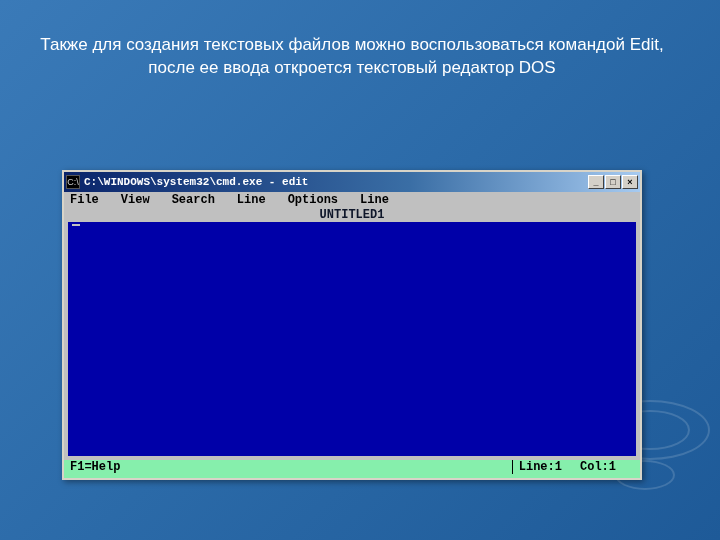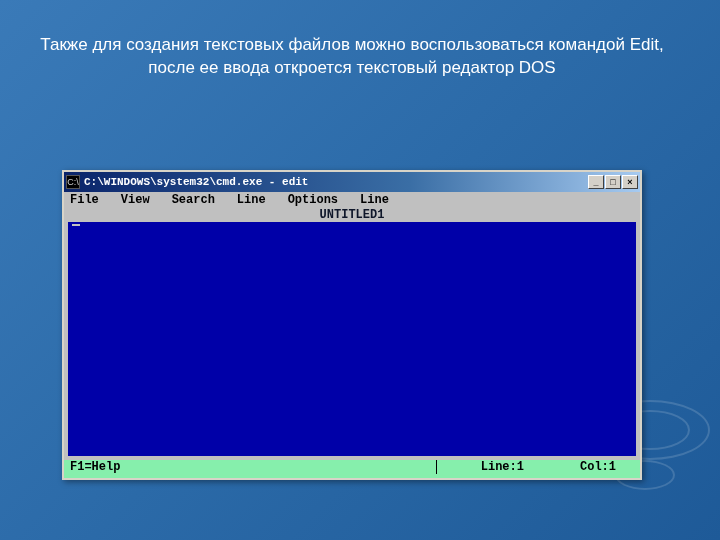--- a/index.html
+++ b/index.html
@@ -139,21 +139,21 @@
     display: flex;
     align-items: flex-start;
     padding: 0 6px;
     font-weight: bold;
   }
   .statusbar .help { flex: 1; }
   .statusbar .divider {
     width: 1px; height: 14px; background: #000;
     margin: 0 6px;
   }
-  .statusbar .metric { margin-right: 18px; margin-left: 38px; }
+  .statusbar .metric { margin-right: 18px; }
 </style>
 </head>
 <body>
 
 <div class="ripple r1"></div>
 <div class="ripple r2"></div>
 <div class="ripple r3"></div>
 
 <div class="caption">Также для создания текстовых файлов можно воспользоваться командой Edit, после ее ввода откроется текстовый редактор DOS</div>
 

